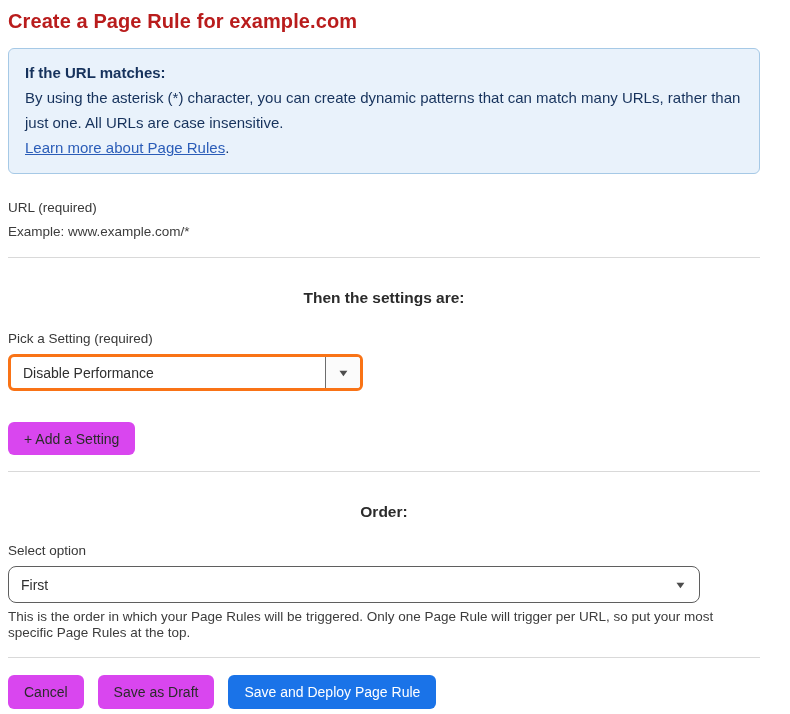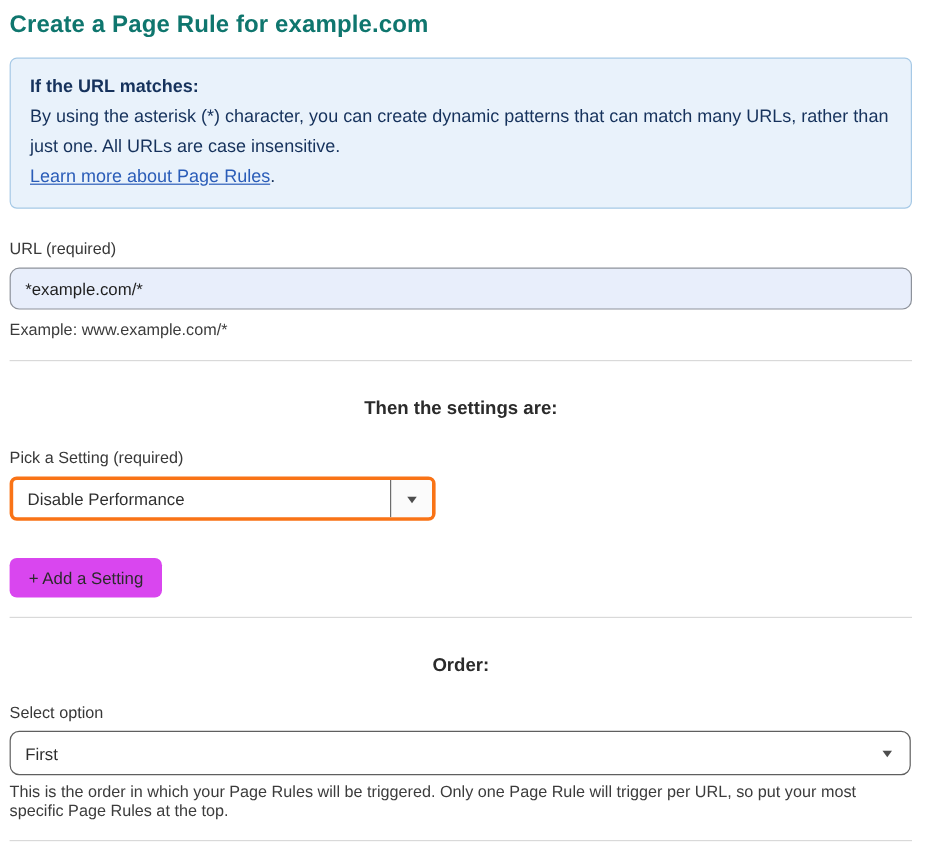--- a/index.html
+++ b/index.html
@@ -1,19 +1,19 @@
 <!DOCTYPE html>
 <html><head>
 <meta charset="utf-8">
 <style>
   * { box-sizing: border-box; margin: 0; padding: 0; }
   html, body { width: 790px; background: #ffffff; font-family: "Liberation Sans", sans-serif; color: #2f2f2f; }
   .page { width: 790px; height: 714px; padding: 10px 30px 0 8px; overflow: hidden; }
 
-  .page-title { font-size: 20px; font-weight: 700; color: #0f766e; letter-spacing: .1px; }
+  .page-title { font-size: 20px; font-weight: 700; color: #b91c1c; letter-spacing: .1px; }
 
   .info-box {
     margin-top: 15px;
     background: #e9f2fb;
     border: 1px solid #a6c9e6;
     border-radius: 6px;
     padding: 11px 16px 13px 16px;
     font-size: 15px;
     line-height: 25px;
     color: #16325c;
@@ -71,21 +71,21 @@
     border: none; border-radius: 6px;
     font-size: 14px; color: #2b2b2b;
     background: #d946ef;
     font-family: "Liberation Sans", sans-serif;
     cursor: pointer;
   }
   .add-setting-btn { margin-top: 31px; height: 33px; }
 
   .wide-select {
     margin-top: 8px;
-    width: 751px; height: 37px;
+    width: 692px; height: 37px;
     border: 1px solid #5f5f5f;
     border-radius: 8px;
     background: #ffffff;
     display: flex; align-items: center;
     padding: 0 14px 0 12px;
     font-size: 14px; color: #2f2f2f;
     cursor: pointer;
   }
   .wide-select .select-value { flex: 1; }
 
@@ -105,21 +105,20 @@
 
   <h1 class="page-title">Create a Page Rule for example.com</h1>
 
   <div class="info-box">
     <div class="info-heading">If the URL matches:</div>
     <div class="info-body">By using the asterisk (*) character, you can create dynamic patterns that can match many URLs, rather than just one. All URLs are case insensitive.</div>
     <div><a class="info-link">Learn more about Page Rules</a><span>.</span></div>
   </div>
 
   <div class="field-label">URL (required)</div>
-  <input class="url-input" type="text" value="*example.com/*" style="">
   <div class="field-example">Example: www.example.com/*</div>
 
   <hr class="divider">
 
   <div class="section-heading">Then the settings are:</div>
 
   <div class="field-label label-gap-lg">Pick a Setting (required)</div>
   <div class="setting-row">
     <div class="custom-select">
       <div class="select-value">Disable Performance</div>

